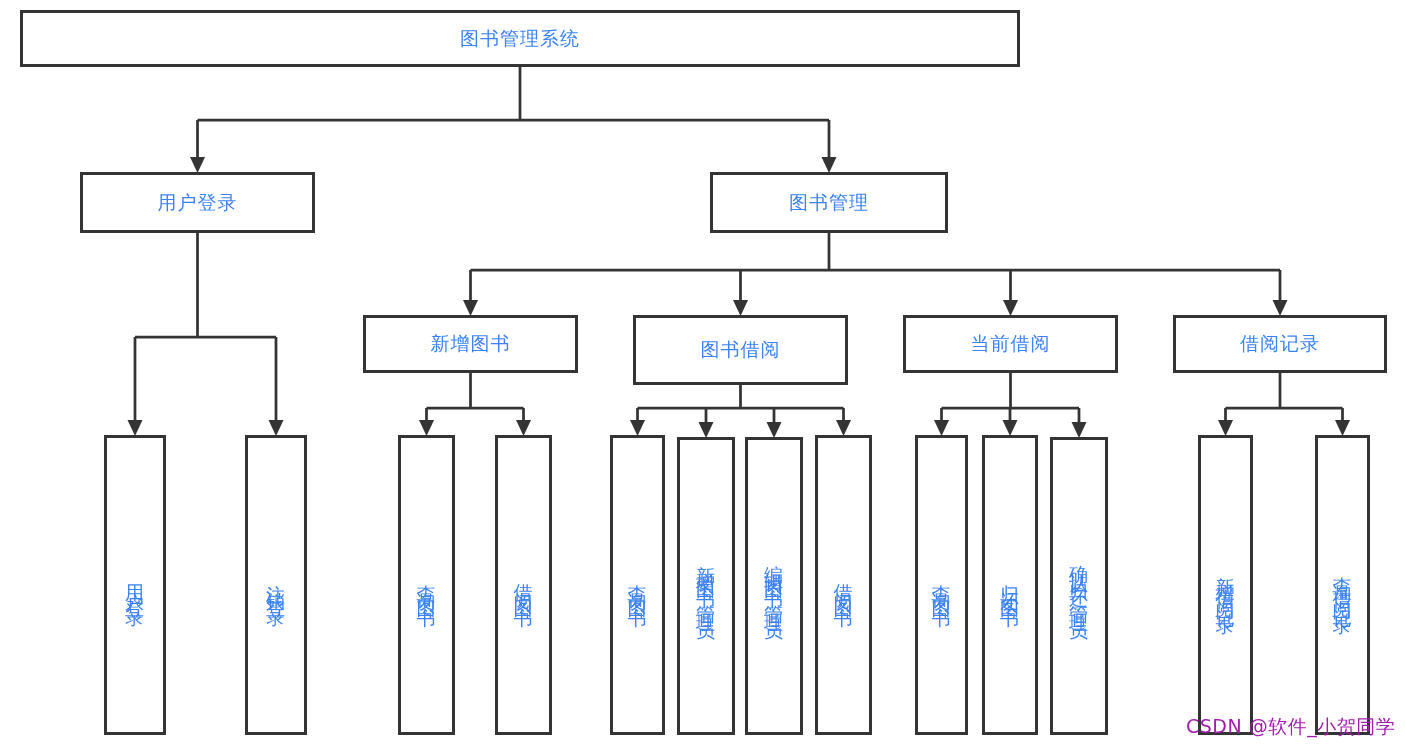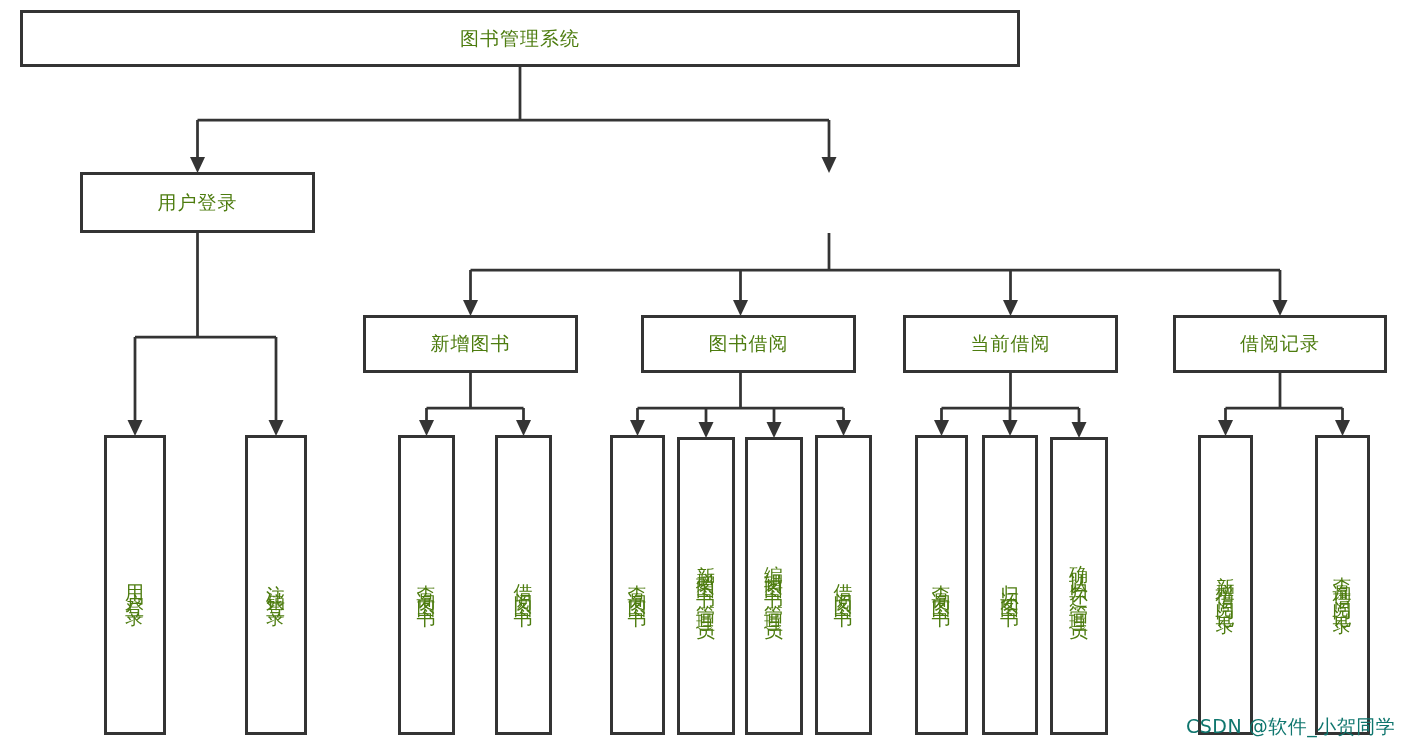--- a/index.html
+++ b/index.html
@@ -9,40 +9,40 @@
     font-family: "DejaVu Sans", "Liberation Sans", sans-serif;
   }
   #diagram { position: absolute; left: 0; top: 0; width: 1405px; height: 747px; }
   #connectors { position: absolute; left: 0; top: 0; z-index: 1; }
   .node {
     position: absolute;
     box-sizing: border-box;
     background: #ffffff;
     border: 3px solid #343434;
     display: flex; align-items: center; justify-content: center;
-    color: #4d7c0f;
+    color: #3b82f6;
     z-index: 2;
   }
   .node.horizontal span {
     font-size: 19px;
     letter-spacing: 1px;
     white-space: nowrap;
   }
   .node.vertical span {
     writing-mode: vertical-rl;
     text-orientation: mixed;
     font-size: 19px;
     letter-spacing: 8px;
     line-height: 1;
   }
   #watermark {
     position: absolute;
     left: 1186px; top: 714px;
     font-size: 19px;
-    color: #0f766e;
+    color: #a21caf;
     white-space: nowrap;
     z-index: 3;
     letter-spacing: 0.5px;
   }
 </style>
 </head>
 <body>
 
 <div id="diagram">
   <svg id="connectors" width="1405" height="747" viewBox="0 0 1405 747">
@@ -100,24 +100,27 @@
       <polygon points="1335,420 1350,420 1342.5,436" fill="#343434"></polygon>
     </svg>
 
   <div id="watermark">CSDN @软件_小贺同学</div>
 <div class="node horizontal" style="left: 20px; top: 10px; width: 1000px; height: 57px;">
       <span>图书管理系统</span>
     </div>
     <div class="node horizontal" style="left: 80px; top: 172px; width: 235px; height: 61px;">
       <span>用户登录</span>
     </div>
+    <div class="node horizontal" style="left: 710px; top: 172px; width: 238px; height: 61px;">
+      <span>图书管理</span>
+    </div>
     <div class="node horizontal" style="left: 363px; top: 315px; width: 215px; height: 58px;">
       <span>新增图书</span>
     </div>
-    <div class="node horizontal" style="left: 633px; top: 315px; width: 215px; height: 58px; margin-left: 8px;">
+    <div class="node horizontal" style="left: 633px; top: 315px; width: 215px; height: 70px;">
       <span>图书借阅</span>
     </div>
     <div class="node horizontal" style="left: 903px; top: 315px; width: 215px; height: 58px; text-align: center;">
       <span>当前借阅</span>
     </div>
     <div class="node horizontal" style="left: 1173px; top: 315px; width: 214px; height: 58px;">
       <span>借阅记录</span>
     </div>
     <div class="node vertical" style="left: 104px; top: 435px; width: 62px; height: 300px;">
       <span>用户登录</span>

